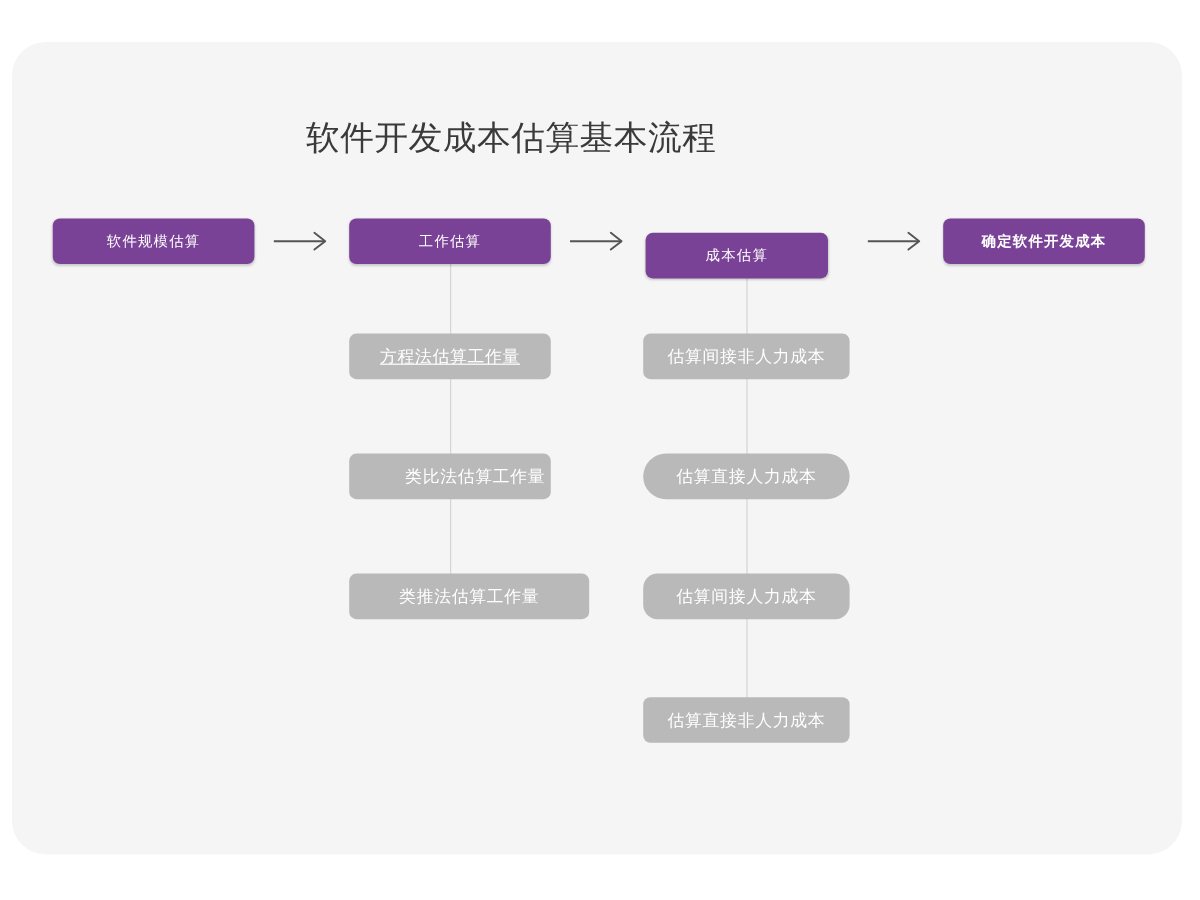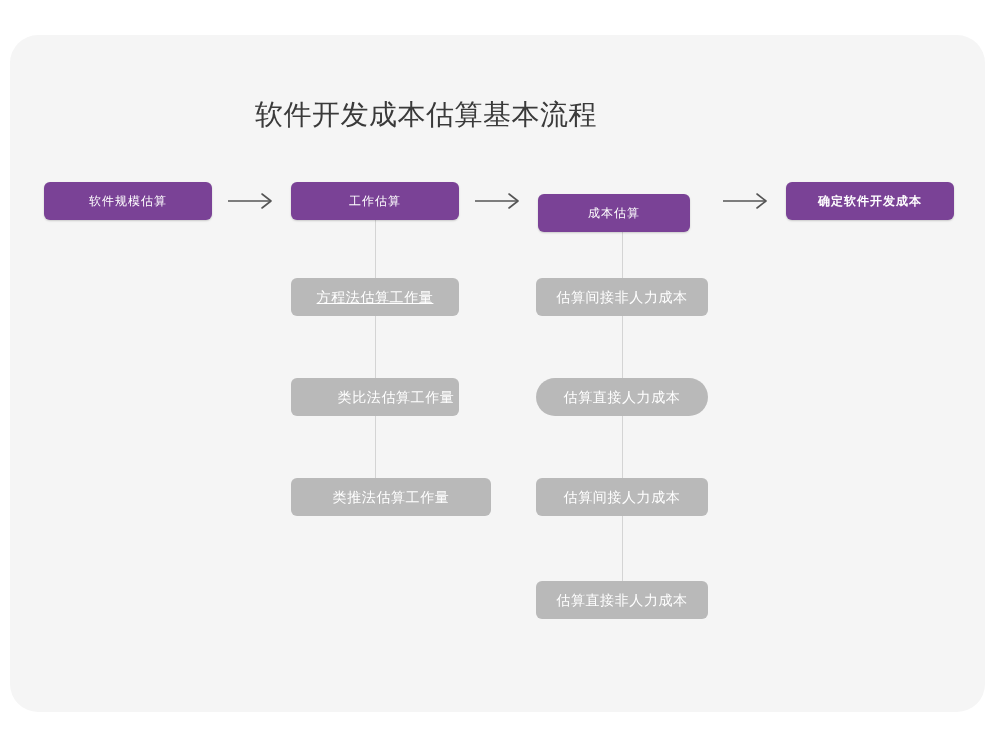--- a/index.html
+++ b/index.html
@@ -156,21 +156,21 @@
     </div>
 
     <div class="node secondary" style="left:536px; top:278px; width:172px;">
       <span>估算间接非人力成本</span>
     </div>
 
     <div class="node secondary" style="left:536px; top:378px; width:172px;border-radius:19px;">
       <span>估算直接人力成本</span>
     </div>
 
-    <div class="node secondary" style="left:536px; top:478px; width:172px;">
+    <div class="node secondary" style="left:536px; top:478px; width:172px;border-radius:12px;">
       <span>估算间接人力成本</span>
     </div>
 
     <div class="node secondary" style="left:536px; top:581px; width:172px;">
       <span>估算直接非人力成本</span>
     </div>
 
   </div>
 </div>
 

